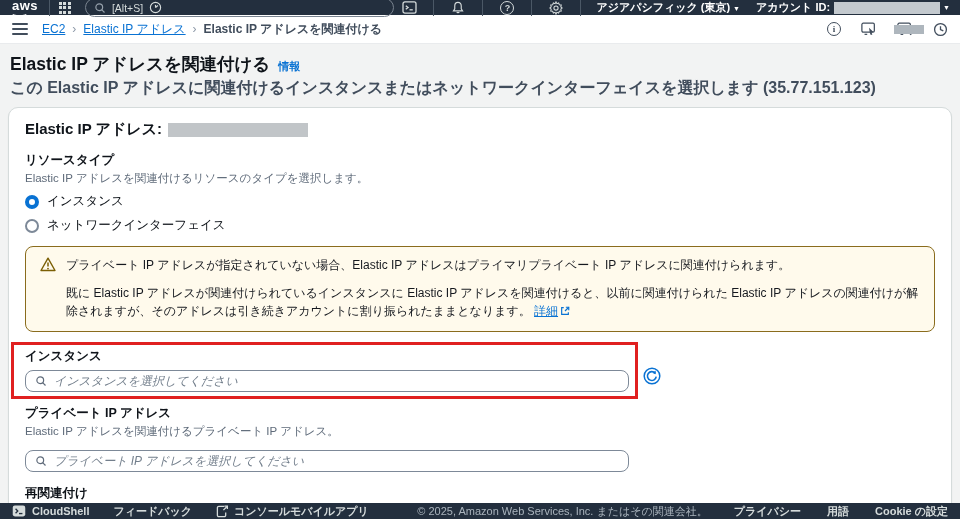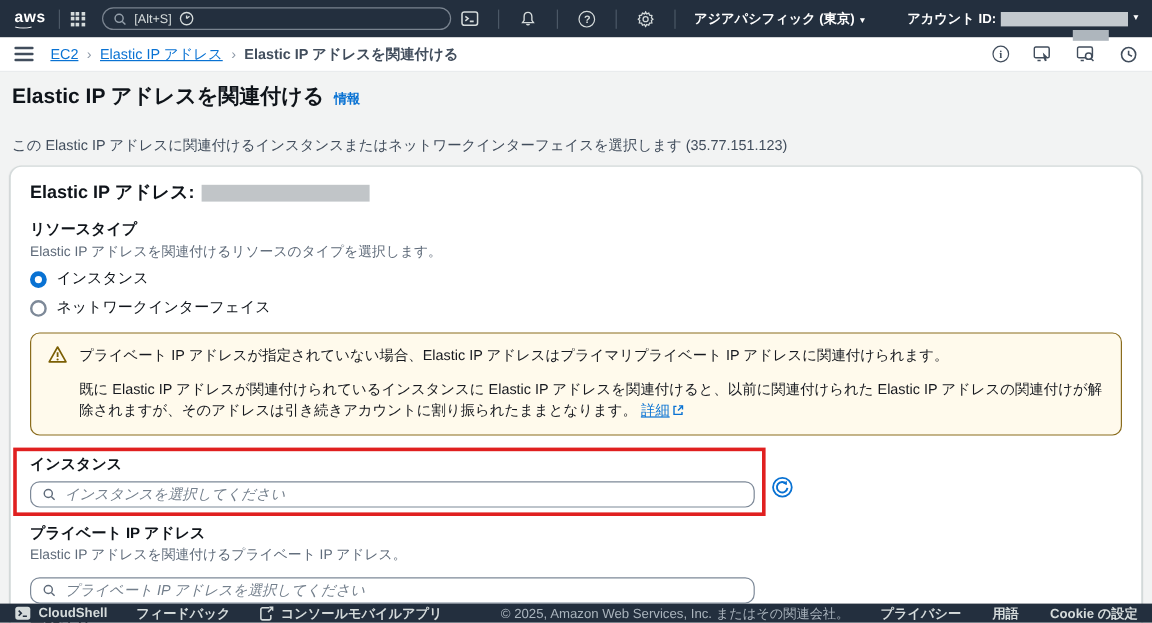--- a/index.html
+++ b/index.html
@@ -1,55 +1,55 @@
 <!DOCTYPE html>
 <html><head>
 <meta charset="utf-8">
 <style>
   * { box-sizing: border-box; margin: 0; padding: 0; }
   html,body { width:960px; height:519px; }
   body { font-family:"Liberation Sans","DejaVu Sans",sans-serif; background:#f2f3f3; position:relative; overflow:hidden; }
 
   
-  .topbar { height:31px; background:#232f3e; display:flex; align-items:center; padding:0 10px; color:#fff; position:relative; z-index:20; }
+  .topbar { height:15px; background:#232f3e; display:flex; align-items:center; padding:0 10px; color:#fff; position:relative; z-index:20; }
   .aws-logo { position:relative; font-weight:bold; font-size:13px; letter-spacing:.5px; padding:0 2px 4px; }
   .aws-smile { position:absolute; left:1px; bottom:1px; width:17px; height:6px; border:1.5px solid transparent; border-bottom-color:#fff; border-radius:50%; }
   .tb-divider { width:1px; height:16px; background:#4b5866; margin:0 9px; }
   .grid-icon { display:grid; grid-template-columns:repeat(3,3px); grid-template-rows:repeat(3,3px); gap:1.5px; cursor:pointer; }
   .grid-icon span { background:#d5dbdb; width:3px; height:3px; }
   .searchbox { margin-left:14px; width:358px; height:19px; border:1px solid #79838f; border-radius:10px; display:flex; align-items:center; padding:0 8px; gap:6px; font-size:11px; color:#95a0ab; }
   .searchbox .ph { font-style:italic; flex:1; }
   .searchbox .shortcut { font-style:normal; color:#d5dbdb; font-size:10.5px; }
   .tb-right { margin-left:auto; display:flex; align-items:center; gap:0; }
   .tb-iconbtn { width:30px; display:flex; justify-content:center; align-items:center; cursor:pointer; color:#d5dbdb; }
   .circle-glyph { width:14px; height:14px; border:1.2px solid #d5dbdb; border-radius:50%; display:flex; align-items:center; justify-content:center; font-size:9px; font-weight:bold; color:#d5dbdb; }
   .region { font-size:11px; font-weight:bold; margin:0 6px; cursor:pointer; white-space:nowrap; }
   .caret { font-size:7px; margin-left:3px; }
-  .account { display:flex; align-items:center; font-size:11px; font-weight:bold; margin-left:28px; cursor:pointer; white-space:nowrap; }
+  .account { display:flex; align-items:center; font-size:11px; font-weight:bold; margin-left:10px; cursor:pointer; white-space:nowrap; }
   .redact { background:#c3c9ce; display:inline-block; }
   .acct-redact { width:106px; height:12px; margin-left:4px; }
   .acct-redact-small { position:absolute; top:25px; right:36px; width:30px; height:9px; background:#aeb6bd; z-index:30; }
 
   
   .crumbbar { height:29px; background:#ffffff; display:flex; align-items:center; padding:0 12px; font-size:12px; border-bottom:1px solid #e9ebed; position:relative; z-index:10; }
   .hamburger { width:16px; cursor:pointer; margin-right:14px; }
   .hamburger div { height:2px; background:#414d5c; margin:3px 0; border-radius:1px; }
   .crumb-link { color:#0972d3; text-decoration:underline; cursor:pointer; }
   .crumb-sep { color:#8d99a8; margin:0 7px; }
   .crumb-current { color:#414d5c; font-weight:700; }
   .crumb-icons { margin-left:auto; display:flex; align-items:center; gap:20px; color:#414d5c; }
   .crumb-icons svg { display:block; }
   .info-circle { width:14px; height:14px; border:1.3px solid #414d5c; border-radius:50%; display:flex; align-items:center; justify-content:center; font-size:9px; font-weight:bold; color:#414d5c; font-family:"Liberation Serif",serif; }
 
   
   .content { height:437px; background:#f2f3f3; padding:6px 8px 0; position:relative; }
   .title-row { display:flex; align-items:baseline; gap:8px; padding:2px 2px 0; }
   .page-title { font-size:17.5px; font-weight:bold; color:#0f141a; }
   .info-link { font-size:11px; color:#0972d3; font-weight:bold; cursor:pointer; }
-  .page-subtitle { font-size:12px; color:#414d5c; margin-top:21px; padding:0 2px; }
+  .page-subtitle { font-size:16px; color:#414d5c; margin-top:2px; padding:0 2px;font-weight:bold; }
 
   .panel { margin-top:8px; background:#fff; border:1px solid #d5dbdb; border-radius:10px; padding:12px 16px 16px; box-shadow:0 1px 1px rgba(0,28,36,.15); }
   .panel-header { font-size:15px; font-weight:bold; color:#0f141a; display:flex; align-items:center; }
   .ip-redact { width:140px; height:14px; margin-left:6px; background:#c1c5c8; }
 
   .field-label { font-size:12.5px; font-weight:bold; color:#0f141a; }
   .field-desc { font-size:11.5px; color:#5f6b7a; margin-top:2px; }
 
   .radio-row { display:flex; align-items:center; gap:8px; margin-top:7px; font-size:12.5px; color:#0f141a; cursor:pointer; }
   .radio { width:14px; height:14px; border-radius:50%; flex:0 0 14px; }

